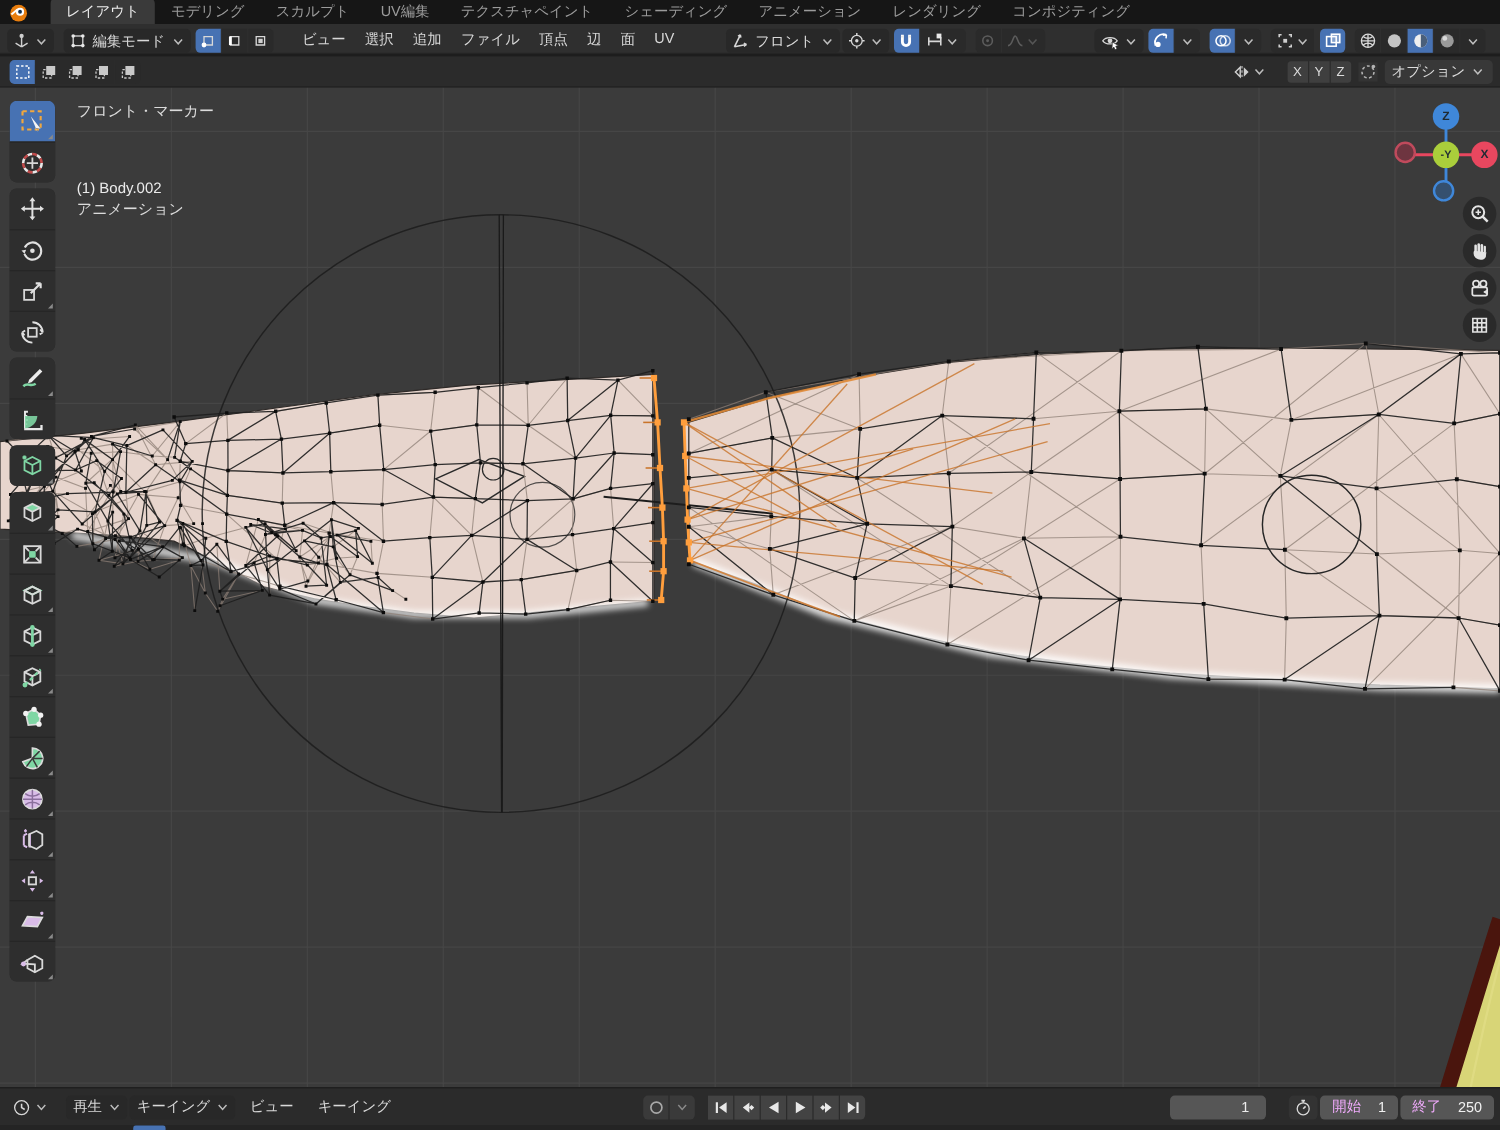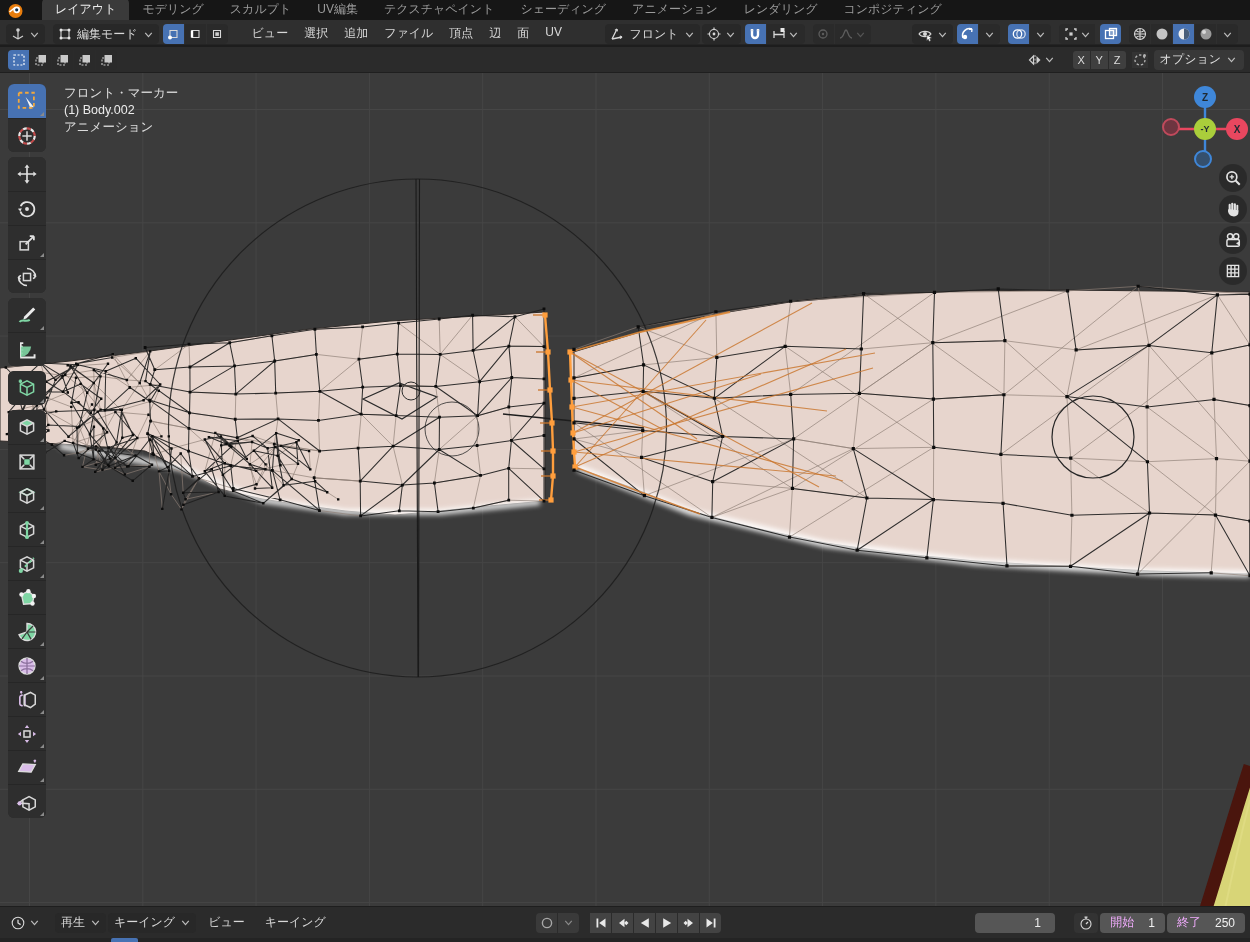--- a/index.html
+++ b/index.html
@@ -41,21 +41,21 @@
     display:flex;align-items:center;justify-content:center;}
   .xyz .xbtn:first-child{border-radius:3px 0 0 3px}
   .xyz .xbtn:last-child{border-radius:0 3px 3px 0}
   .optbtn{display:flex;align-items:center;background:#383838;border-radius:4px;height:20px;
     padding:0 6px;color:#dcdcdc;font-size:12px;gap:4px;margin-left:6px;}
 
   
   .viewport{position:absolute;left:0;top:73px;width:1250px;height:833px;background:#3b3b3b;overflow:hidden;}
   .vp-svg{position:absolute;left:0;top:0;}
   .vp-text{position:absolute;left:64px;top:12px;color:rgba(255,255,255,.82);font-size:12.5px;line-height:17px;}
-  .vp-text .l2{color:rgba(255,255,255,.9);}
+  .vp-text .l2{color:rgba(255,255,255,.9);margin-top:47px;}
 
   
   .toolshelf{position:absolute;left:8px;top:11px;width:38px;display:flex;flex-direction:column;gap:5px;}
   .tgroup{background:#2b2b2bee;border-radius:6px;display:flex;flex-direction:column;overflow:hidden;}
   .tool{width:38px;height:34px;display:flex;align-items:center;justify-content:center;
     position:relative;background:#2e2e2e;}
   .tool+.tool{border-top:1px solid #262626;}
   .tool.active{background:#4772b3;}
   .tool .subtri{position:absolute;right:2px;bottom:2px;width:0;height:0;
     border-left:4px solid transparent;border-bottom:4px solid #8a8a8a;}

